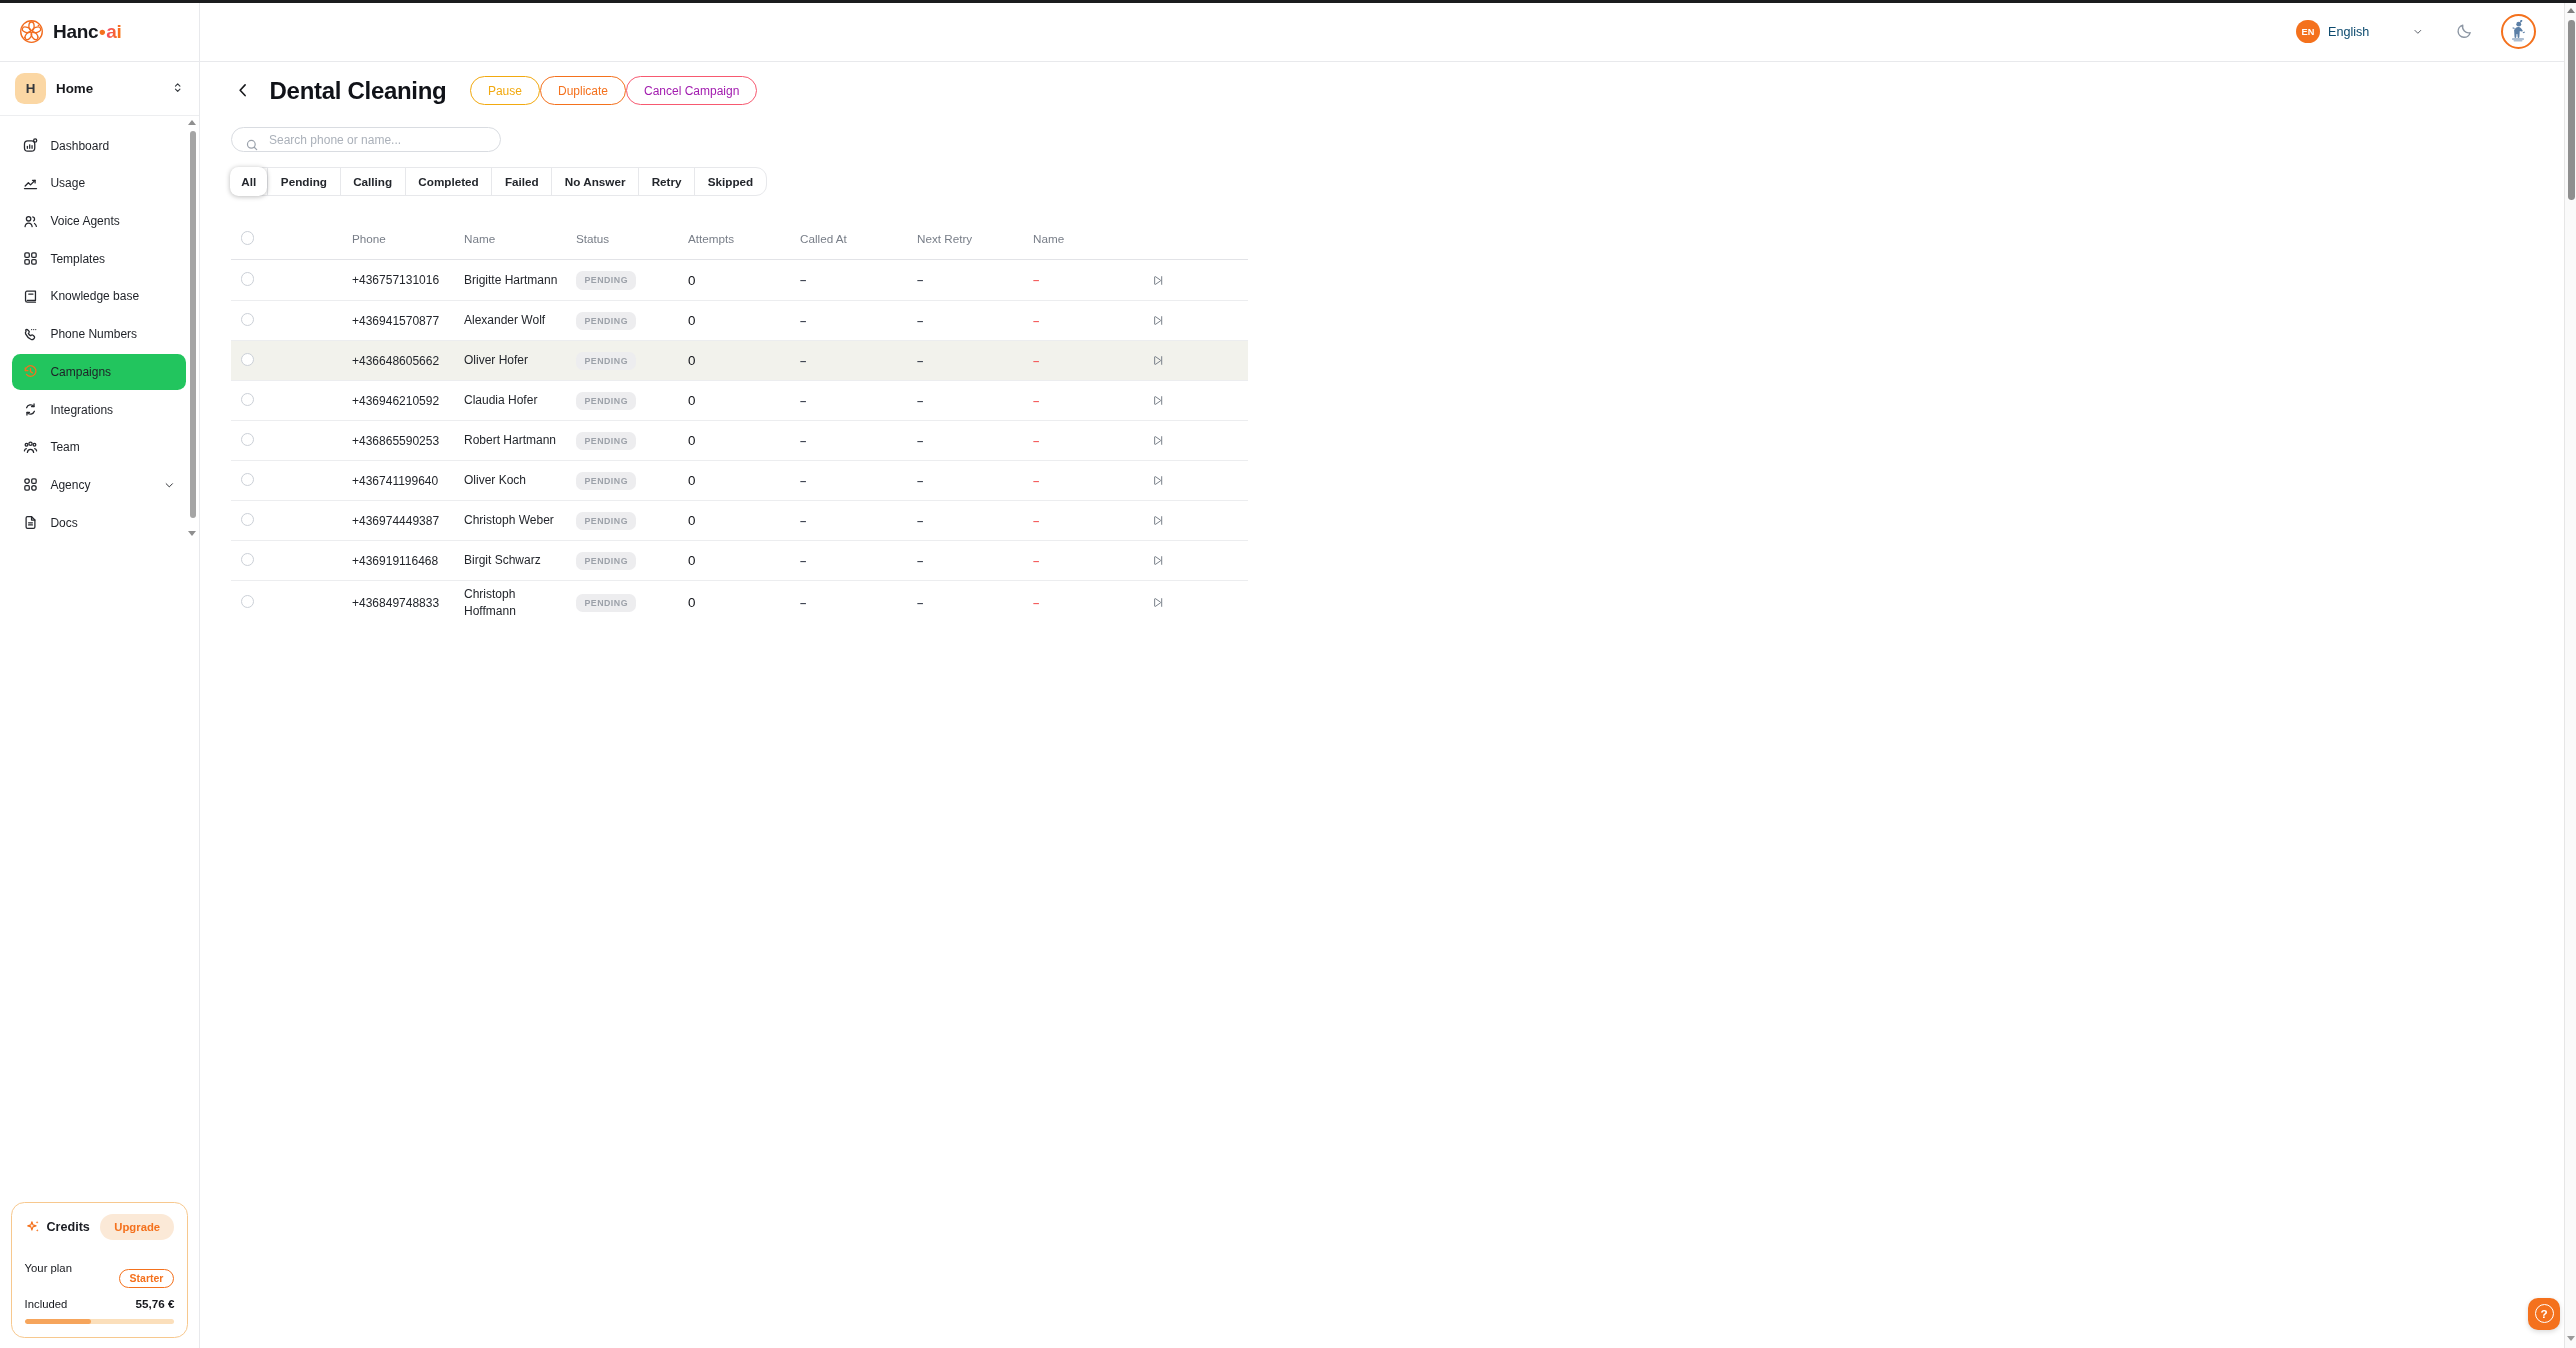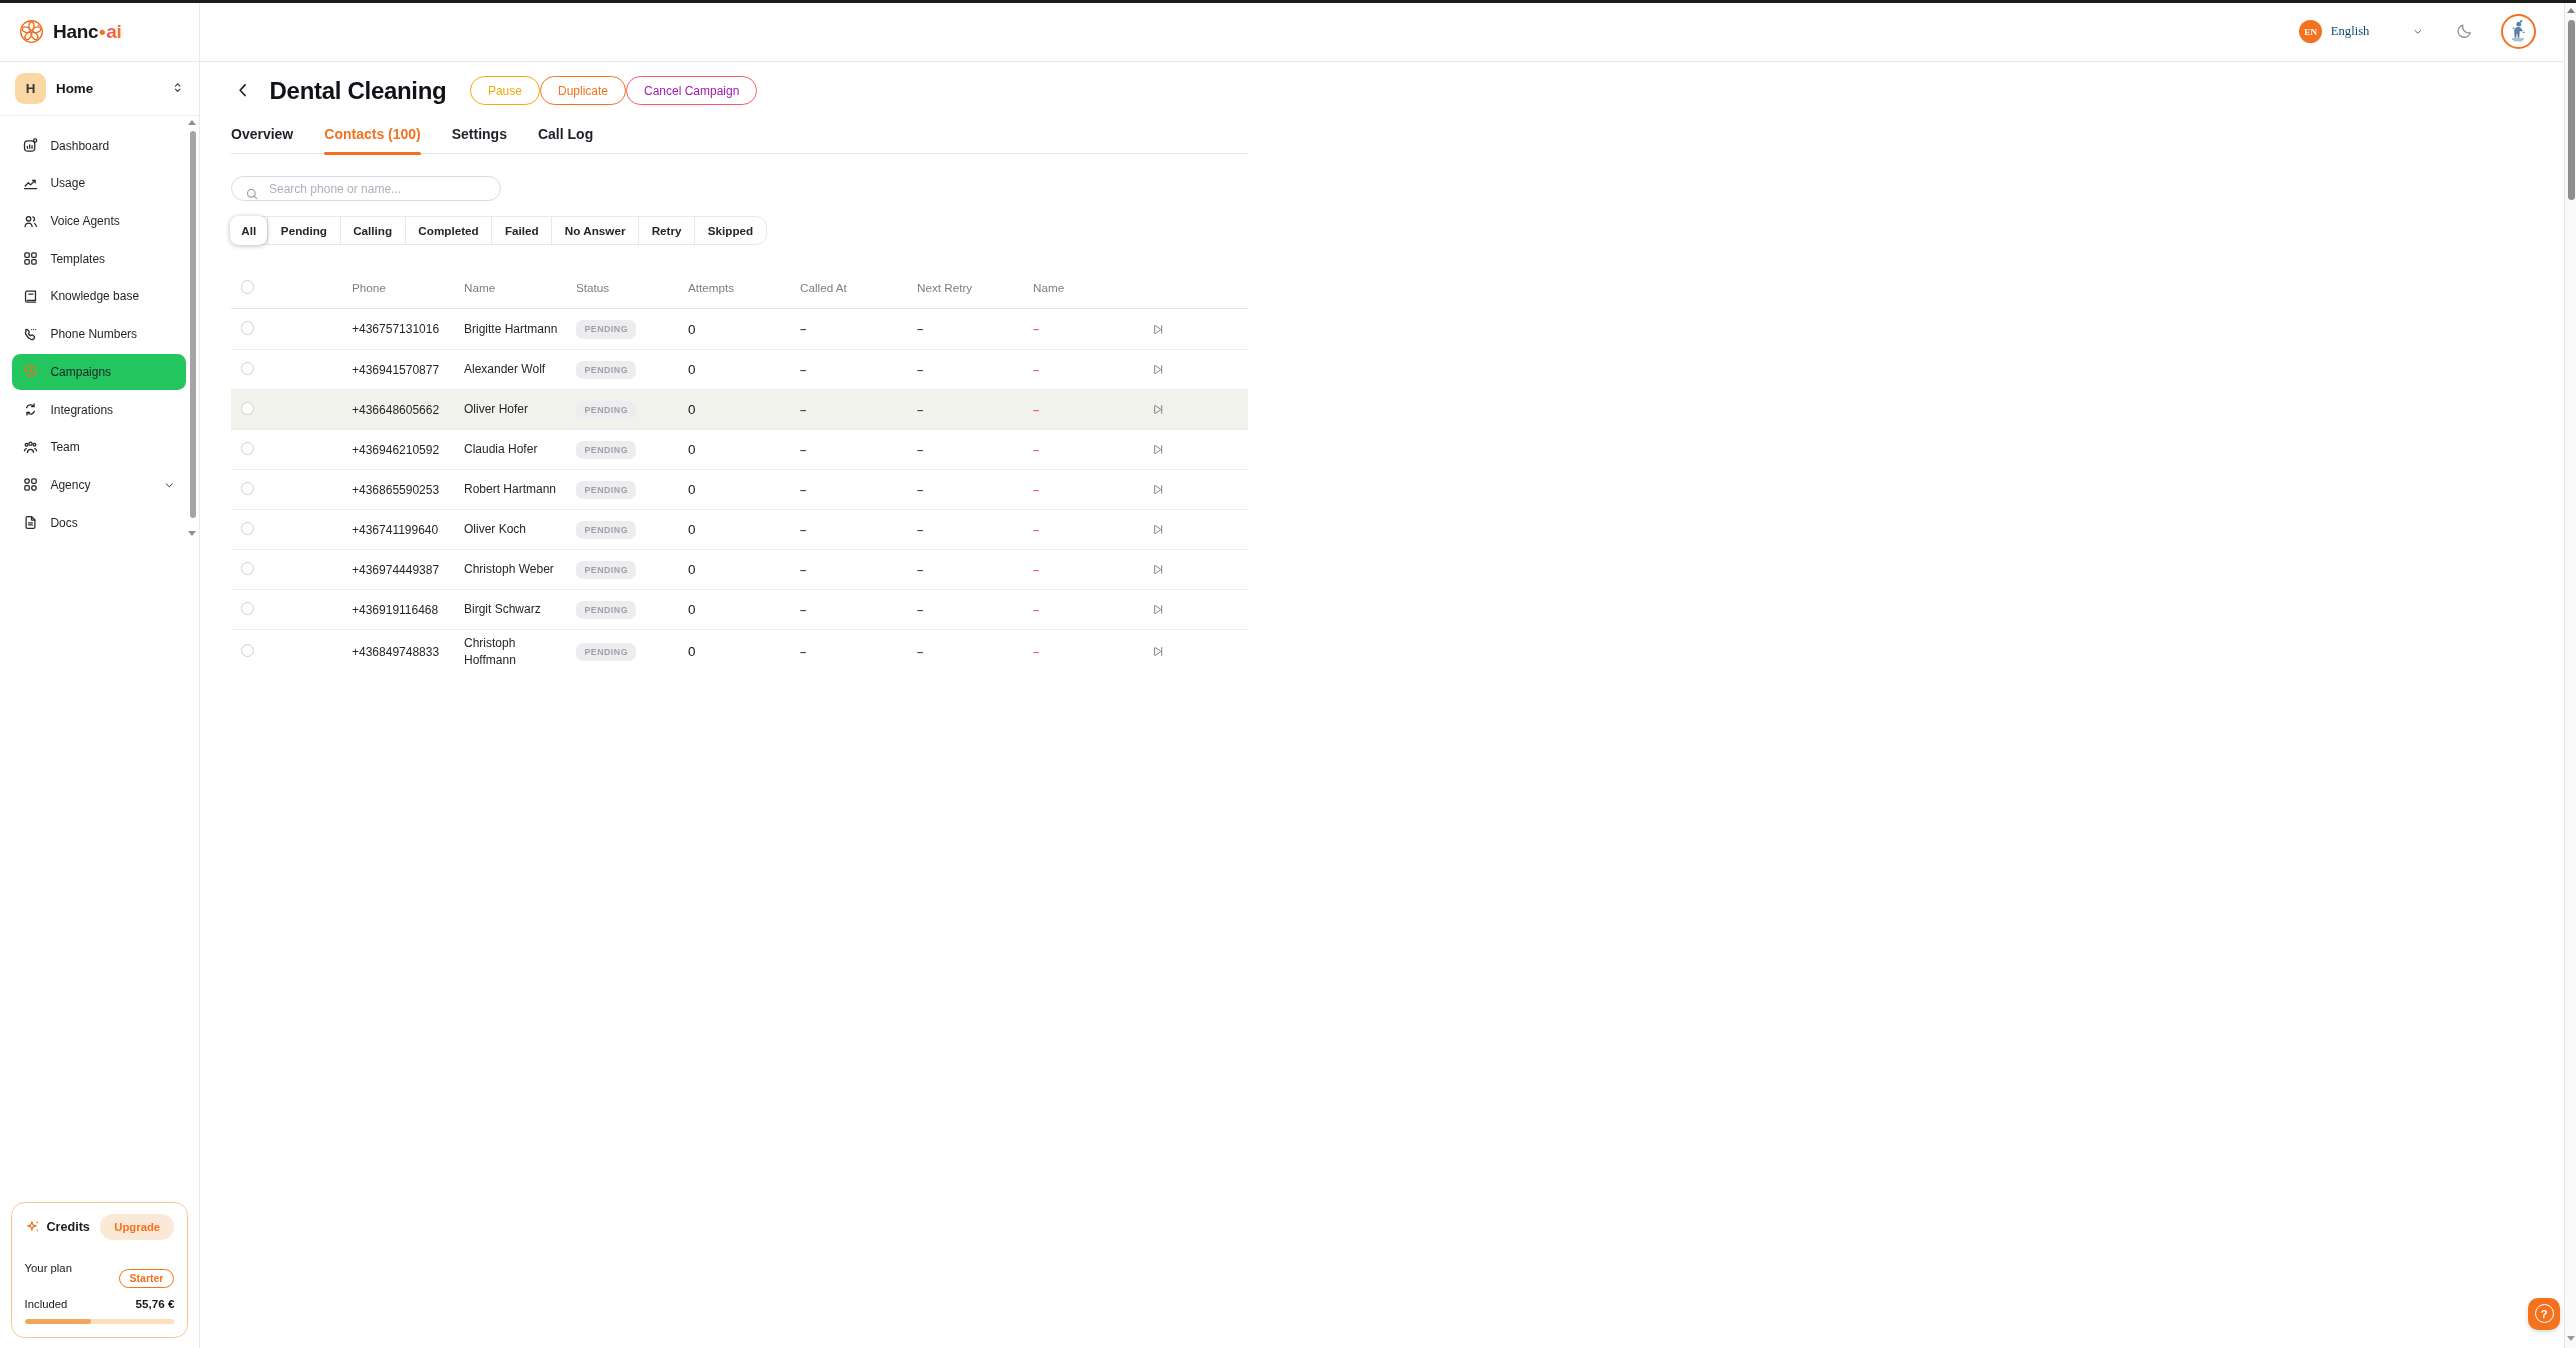--- a/index.html
+++ b/index.html
@@ -19,21 +19,21 @@
 
   
   .topbar { position:absolute; top:2.5px; left:0; right:11.7px; height:59px; background:#fff;
     border-bottom:0.8px solid #E8E9EC; display:flex; z-index:10; }
   .topbar-left { width:200px; flex:0 0 200px; border-right:0.8px solid #E8E9EC; display:flex; align-items:center; padding-left:17.6px; gap:8.4px; }
   .wordmark { font-size:19px; font-weight:800; letter-spacing:-0.3px; color:#16181D; display:flex; align-items:baseline; }
   .wordmark .dot { color:#F4711D; margin:0 0.8px; }
   .wordmark .ai { background:linear-gradient(100deg,#F2476A 10%,#F97316 85%);
     -webkit-background-clip:text; background-clip:text; color:transparent; }
   .topbar-right { flex:1; display:flex; align-items:center; justify-content:flex-end; padding-right:28.5px; }
-  .lang { display:flex; align-items:center; gap:8.4px; cursor:pointer;font-family:Liberation Serif, serif; }
+  .lang { display:flex; align-items:center; gap:8.4px; cursor:pointer; }
   .lang-badge { width:23.5px; height:23.5px; border-radius:50%; background:#F4711D; color:#fff;
     font-size:9.2px; font-weight:700; display:flex; align-items:center; justify-content:center; }
   .lang-label { font-size:12.6px; color:#0c4a6e; }
   .lang-caret { margin-left:34px; color:#5A6069; }
   .moon-btn { margin-left:32px; color:#8C96A3; display:flex; }
   .avatar { margin-left:27px; width:35px; height:35px; border-radius:50%; border:2.5px solid #F4711D;
     background:#fff; overflow:hidden; display:flex; align-items:center; justify-content:center; cursor:pointer; }
 
   
   .sidebar { position:absolute; top:61px; left:0; width:200px; bottom:0; background:#fff;
@@ -369,26 +369,20 @@
         </span>
       </button>
       <h1 class="page-title">Dental Cleaning</h1>
       <div class="actions">
           <button class="action-btn" style="border-color: rgb(242, 169, 15); color: rgb(242, 169, 15);">Pause</button>
           <button class="action-btn" style="border-color: rgb(244, 113, 29); color: rgb(244, 113, 29);">Duplicate</button>
           <button class="action-btn" style="border-color: rgb(247, 89, 112); color: #a21caf;">Cancel Campaign</button>
         </div>
     </div>
 
-    <div class="tabs">
-        <div class="tab">Overview</div>
-        <div class="tab active">Contacts (100)</div>
-        <div class="tab">Settings</div>
-        <div class="tab">Call Log</div>
-      </div>
 
     <div class="search-wrap">
       <span class="icon">
         <svg width="16" height="16" viewBox="0 0 24 24" fill="none" stroke="currentColor" stroke-width="1.8" stroke-linecap="round">
             <circle cx="11" cy="11" r="5.8"></circle>
             <path d="M15.4 15.4L19 19"></path>
           </svg>
       </span>
       <input class="search-input" type="text" placeholder="Search phone or name..." style="">
     </div>

